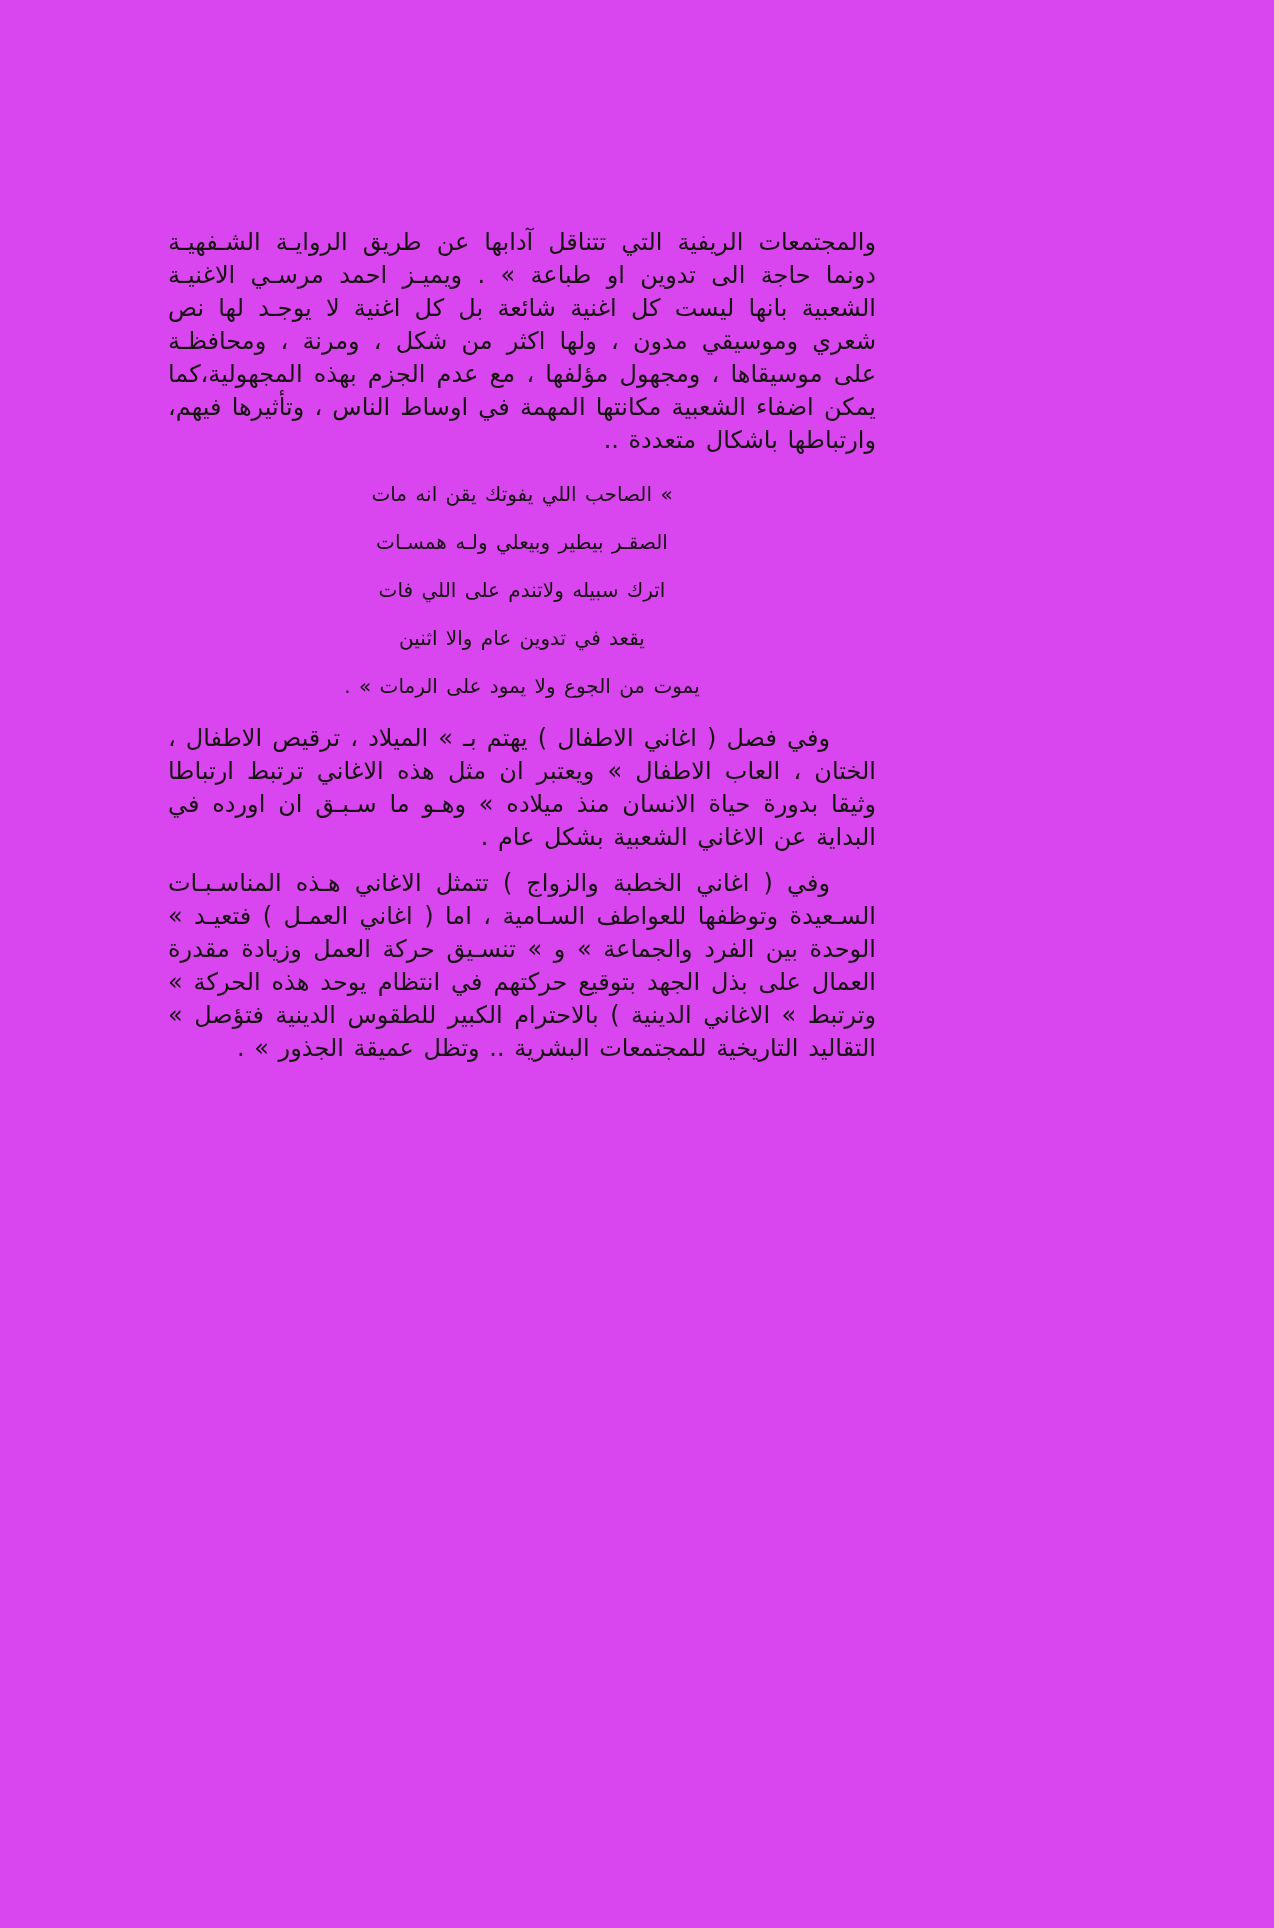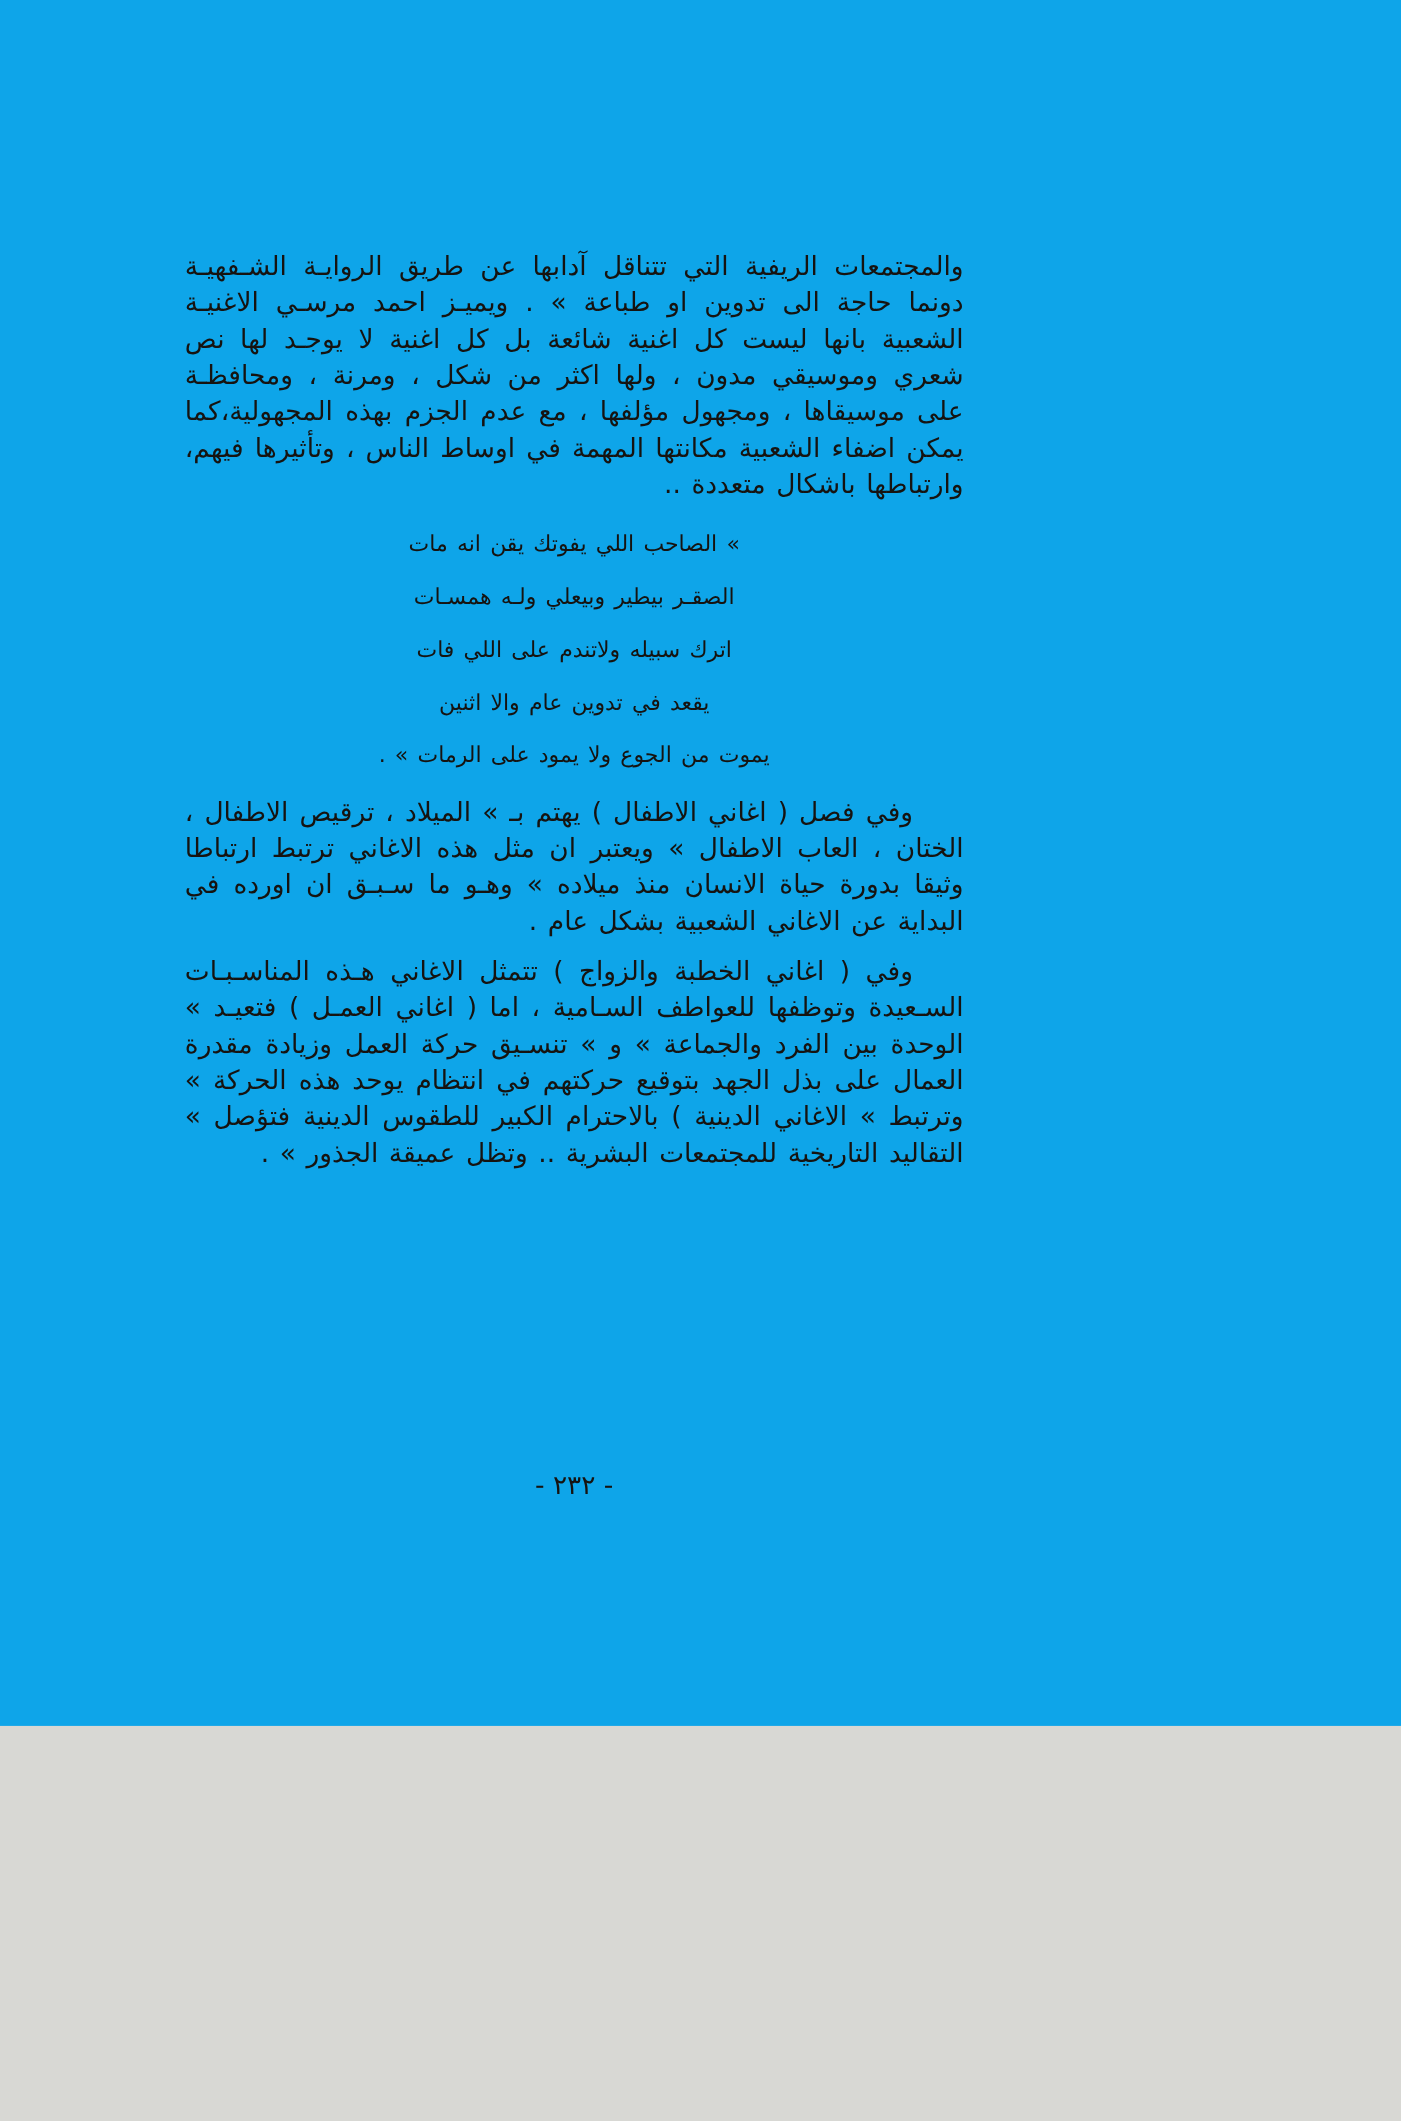--- a/index.html
+++ b/index.html
@@ -4,23 +4,23 @@
 <style>
   * { box-sizing: border-box; }
   html, body { margin: 0; padding: 0; }
   body {
     background: #d8d8d4;
     font-family: "DejaVu Sans", sans-serif;
   }
   .page {
     position: relative;
     width: 1274px;
-    height: 1569px;
+    height: 1928px;
     margin: 0 auto;
-    background: #0ea5e9;
+    background: #d946ef;
     overflow: hidden;
     color: #161310;
   }
   .text-block {
     position: absolute;
     top: 226px;
     left: 168px;
     width: 708px;
     direction: rtl;
   }
@@ -74,15 +74,14 @@
       <p class="verse">يموت من الجوع ولا يمود على الرمات » .</p>
     </div>
 
     <p class="para indent">وفي فصل ( اغاني الاطفال ) يهتم بـ » الميلاد ، ترقيص الاطفال ، الختان ، العاب الاطفال » ويعتبر ان مثل هذه الاغاني ترتبط ارتباطا وثيقا بدورة حياة الانسان منذ ميلاده » وهـو ما سـبـق ان اورده في البداية عن الاغاني الشعبية بشكل عام .</p>
 
 
     <p class="para indent">وفي ( اغاني الخطبة والزواج ) تتمثل الاغاني هـذه المناسـبـات السـعيدة وتوظفها للعواطف السـامية ، اما ( اغاني العمـل ) فتعيـد » الوحدة بين الفرد والجماعة » و » تنسـيق حركة العمل وزيادة مقدرة العمال على بذل الجهد بتوقيع حركتهم في انتظام يوحد هذه الحركة » وترتبط » الاغاني الدينية ) بالاحترام الكبير للطقوس الدينية فتؤصل » التقاليد التاريخية للمجتمعات البشرية .. وتظل عميقة الجذور » .</p>
 
   </main>
 
-  <footer class="page-number">- ٢٣٢ -</footer>
 
 </div>
 
 </body></html>

